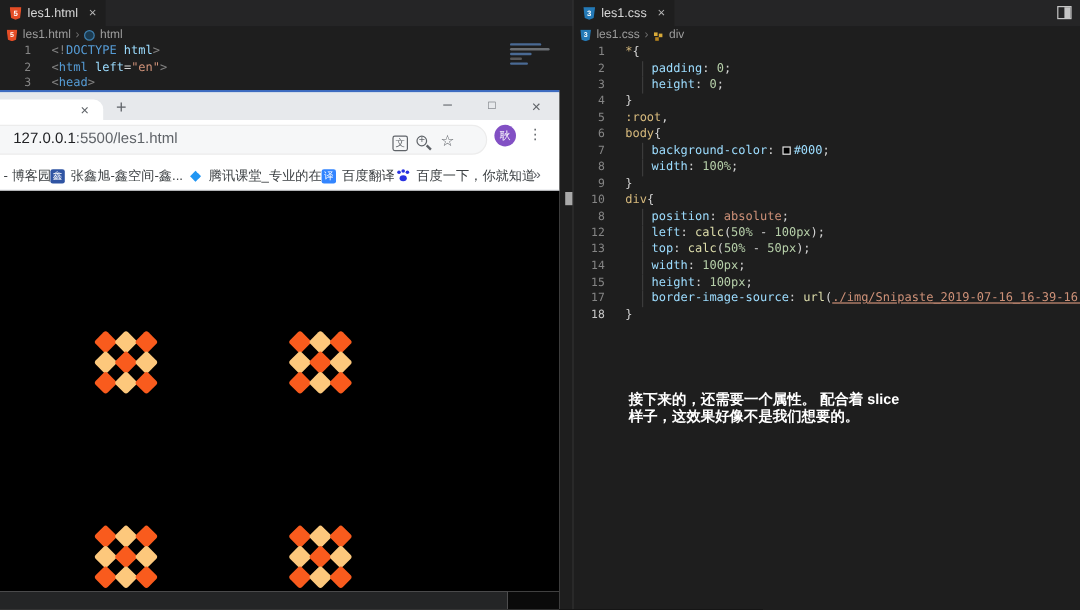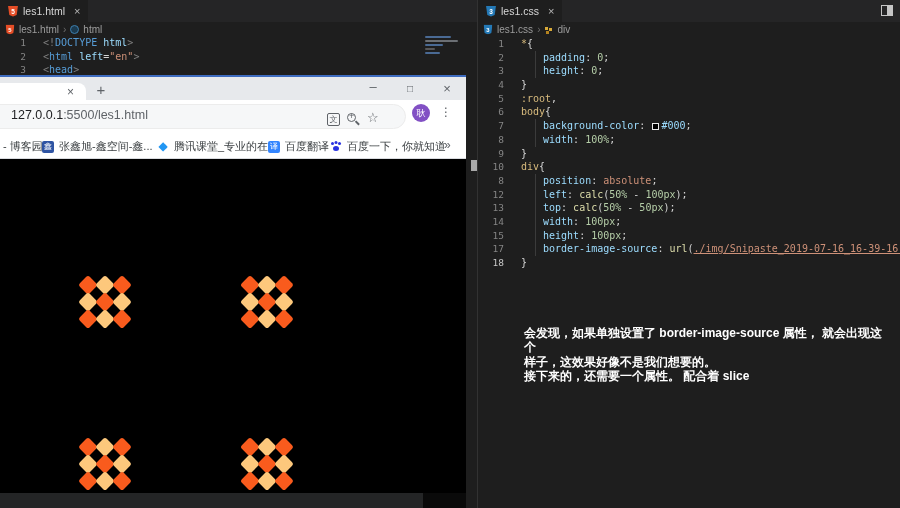--- a/index.html
+++ b/index.html
@@ -149,23 +149,22 @@
         <div class="cl"><span class="ln">10</span><span class="ct"><span class="syn-sel">div</span><span class="syn-punc">{</span></span></div>
         <div class="cl"><span class="ln">8</span><span class="ct"><span class="ind"></span><span class="syn-prop">position</span><span class="syn-punc">: </span><span class="syn-kw">absolute</span><span class="syn-punc">;</span></span></div>
         <div class="cl"><span class="ln">12</span><span class="ct"><span class="ind"></span><span class="syn-prop">left</span><span class="syn-punc">: </span><span class="syn-fn">calc</span><span class="syn-punc">(</span><span class="syn-num">50%</span><span class="syn-punc"> - </span><span class="syn-num">100px</span><span class="syn-punc">);</span></span></div>
         <div class="cl"><span class="ln">13</span><span class="ct"><span class="ind"></span><span class="syn-prop">top</span><span class="syn-punc">: </span><span class="syn-fn">calc</span><span class="syn-punc">(</span><span class="syn-num">50%</span><span class="syn-punc"> - </span><span class="syn-num">50px</span><span class="syn-punc">);</span></span></div>
         <div class="cl"><span class="ln">14</span><span class="ct"><span class="ind"></span><span class="syn-prop">width</span><span class="syn-punc">: </span><span class="syn-num">100px</span><span class="syn-punc">;</span></span></div>
         <div class="cl"><span class="ln">15</span><span class="ct"><span class="ind"></span><span class="syn-prop">height</span><span class="syn-punc">: </span><span class="syn-num">100px</span><span class="syn-punc">;</span></span></div>
         <div class="cl"><span class="ln">17</span><span class="ct"><span class="ind"></span><span class="syn-prop">border-image-source</span><span class="syn-punc">: </span><span class="syn-fn">url</span><span class="syn-punc">(</span><span class="syn-path">./img/Snipaste_2019-07-16_16-39-16.png</span></span></div>
         <div class="cl"><span class="ln act">18</span><span class="ct"><span class="syn-punc">}</span></span></div>
       </div>
     <div class="annot" id="annotation" style="left:46px;">
-        <div>会发现，如果单独设置了 border-image-source 属性， 就会出现这个</div>
+        <div>接下来的，还需要一个属性。 配合着 slice</div>
         <div>样子，这效果好像不是我们想要的。</div>
-        <div>接下来的，还需要一个属性。 配合着 slice</div>
       </div>
   </div>
 
   <div class="divider"></div>
   <div class="mini-thumb"></div>
 
   <div class="browser">
     <div class="b-topline"></div>
     <div class="b-titlebar">
       <div class="b-tab">

